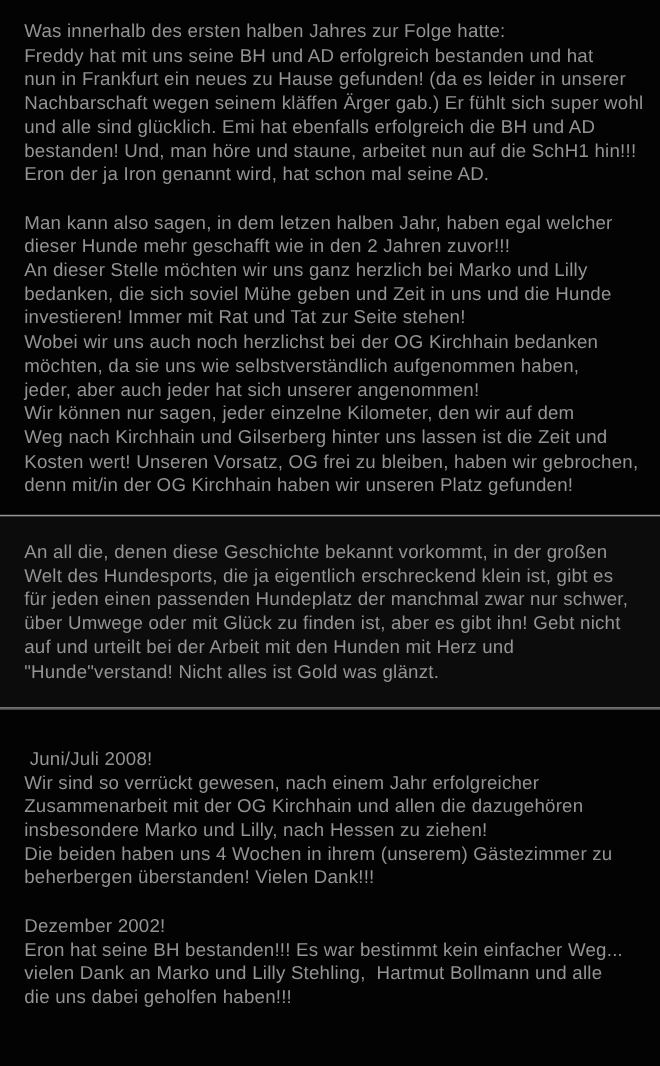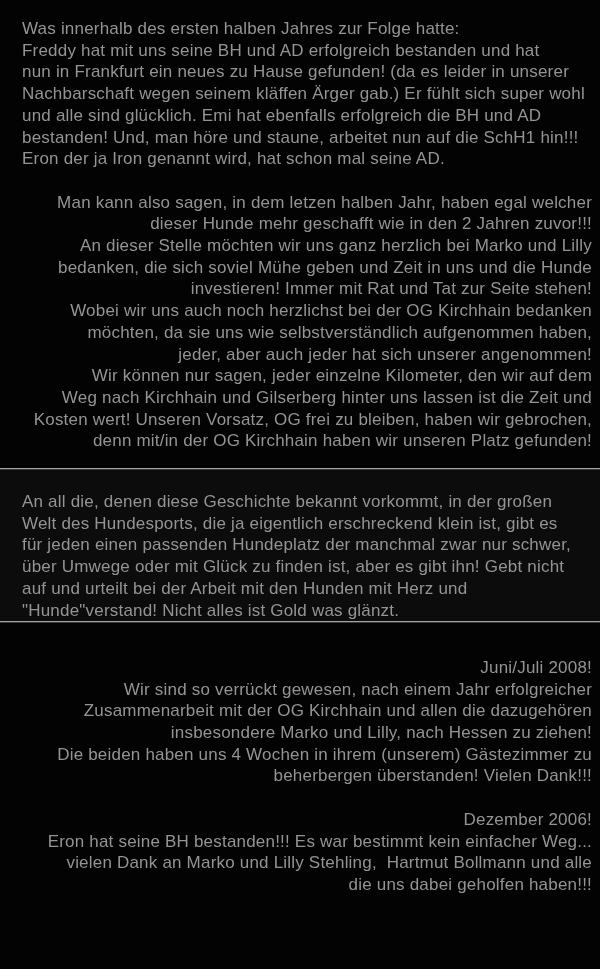--- a/index.html
+++ b/index.html
@@ -24,32 +24,31 @@
     color: var(--text-color);
   }
   .txt {
     white-space: pre-wrap;
   }
   .section-story {
     padding: 18px 8px 0 22px;
   }
   .para-gap {
     margin-top: 21.7px;
-    text-align: right;
   }
   .divider {
     height: 2px;
     width: 100%;
     background: var(--divider-color);
     border-bottom: 1px solid #3a3a3a;
   }
   .divider-1 { margin-top: 16px; }
   .section-reflection {
     background: var(--section-highlight);
-    padding: 21px 8px 0 22px;
+    padding: 21px 8px 22px 22px;
   }
   .section-timeline {
     padding: 12px 8px 0 22px;
   }
 </style>
 </head>
 <body>
 
 <div class="page">
 
@@ -88,19 +87,19 @@
 
   <div class="divider"></div>
 
   <div class="section-timeline">
     <p class="txt para-gap"> Juni/Juli 2008!
 Wir sind so verrückt gewesen, nach einem Jahr erfolgreicher
 Zusammenarbeit mit der OG Kirchhain und allen die dazugehören
 insbesondere Marko und Lilly, nach Hessen zu ziehen!
 Die beiden haben uns 4 Wochen in ihrem (unserem) Gästezimmer zu
 beherbergen überstanden! Vielen Dank!!!</p>
-    <p class="txt para-gap">Dezember 2006!
+    <p class="txt para-gap">Dezember 2002!
 Eron hat seine BH bestanden!!! Es war bestimmt kein einfacher Weg...
 vielen Dank an Marko und Lilly Stehling,  Hartmut Bollmann und alle
 die uns dabei geholfen haben!!!</p>
   </div>
 
 </div>
 
 </body></html>

